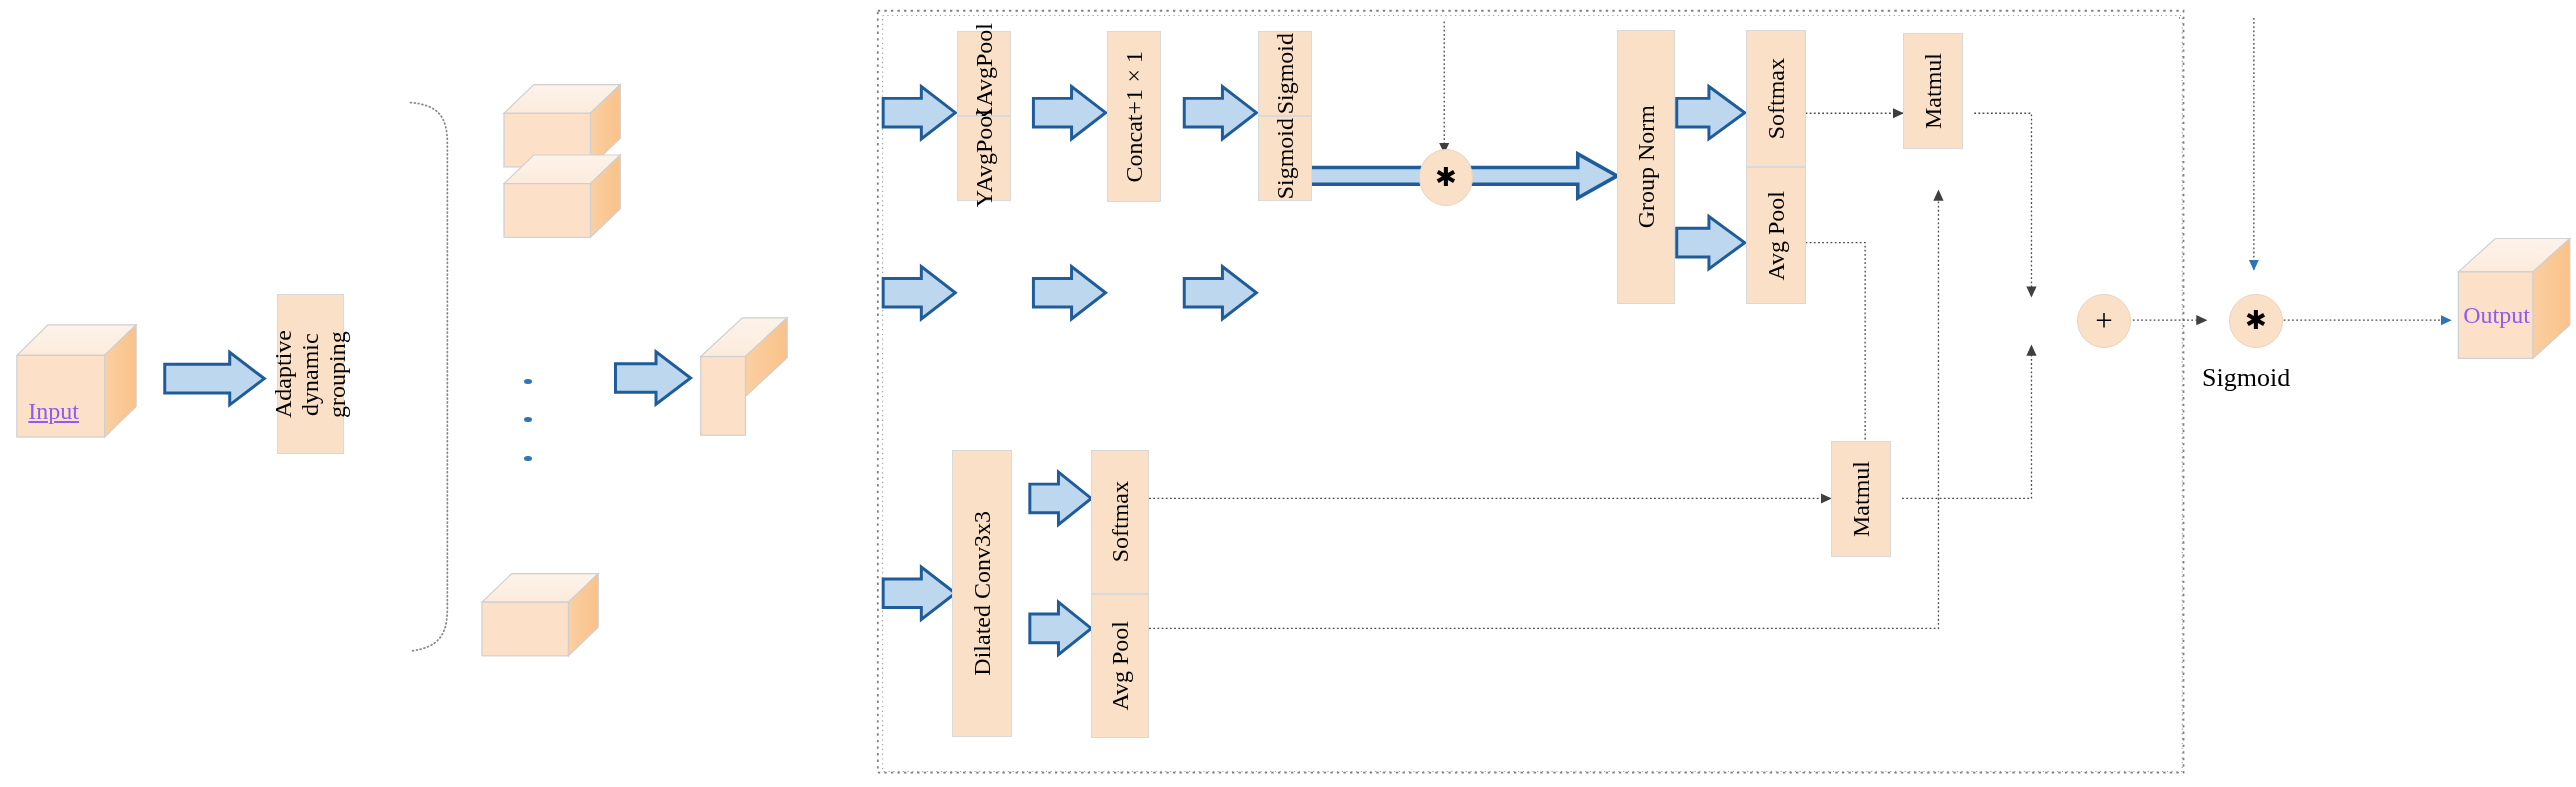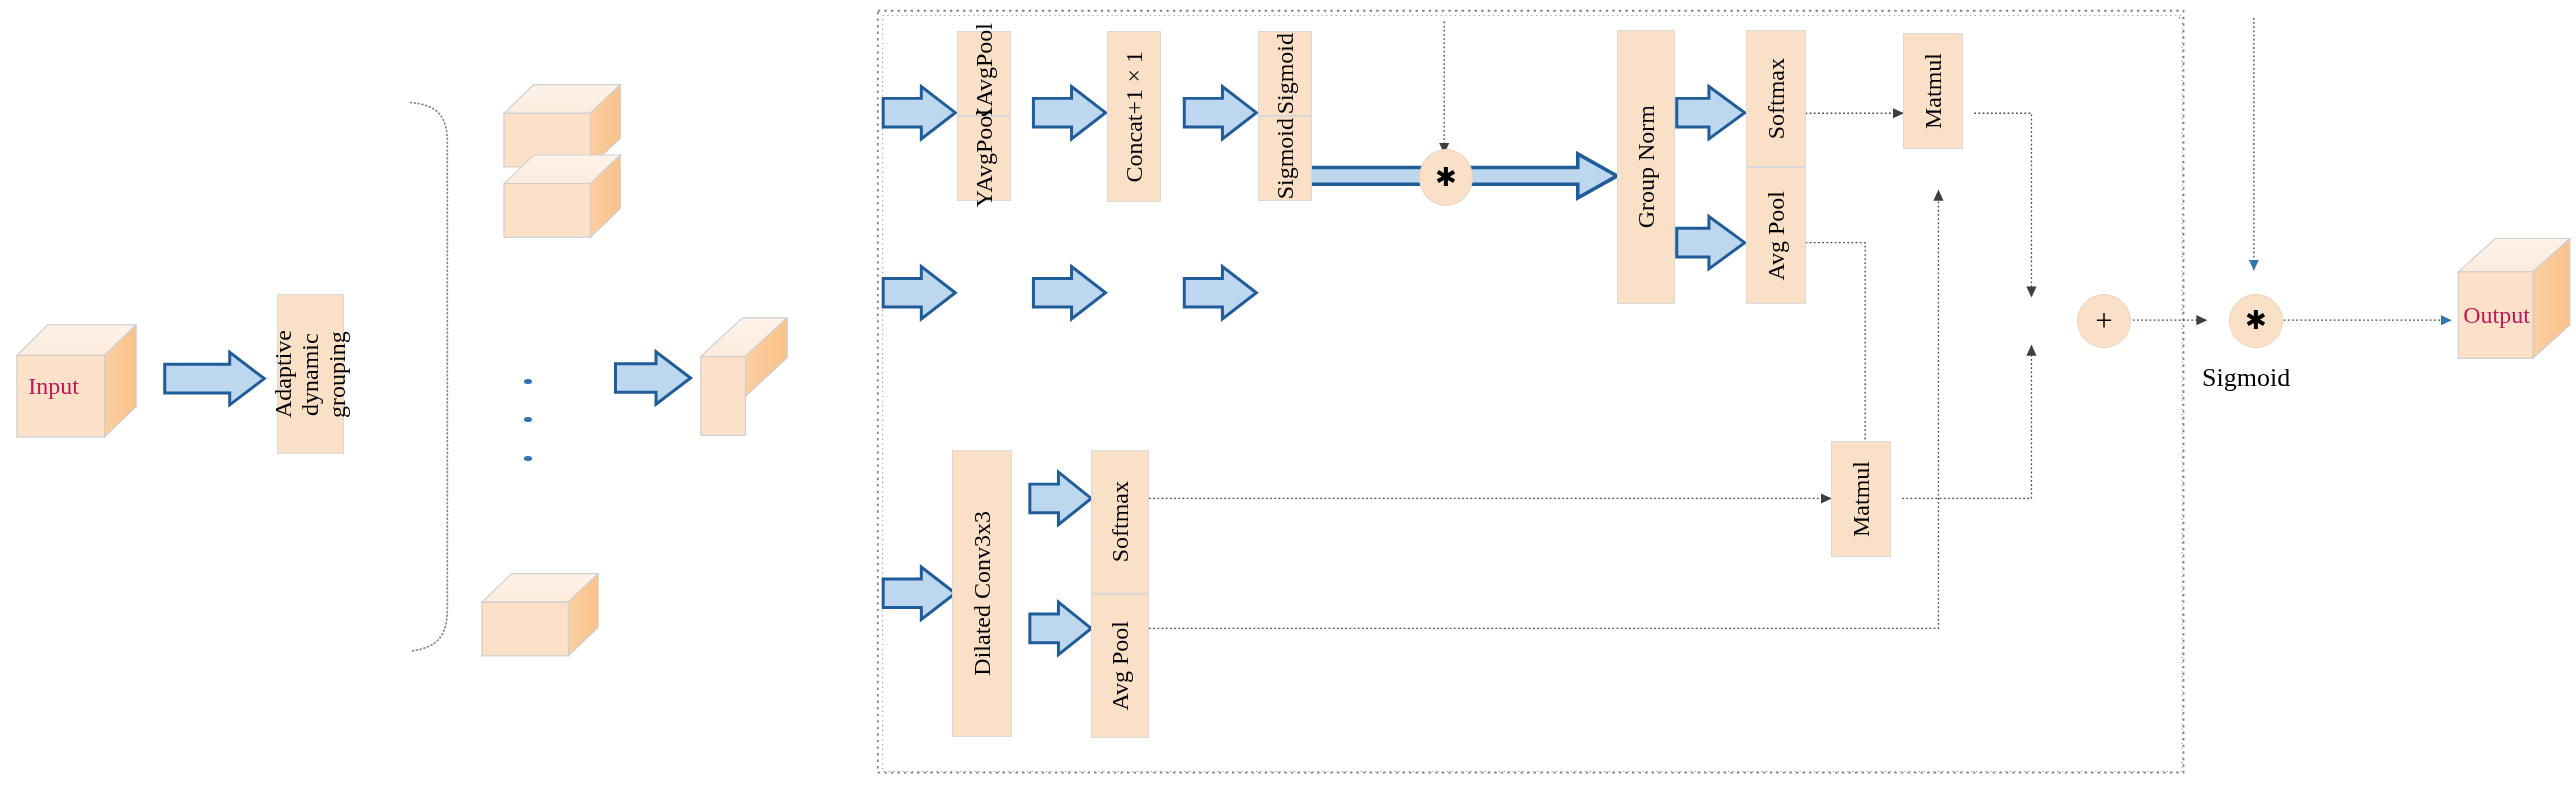--- a/index.html
+++ b/index.html
@@ -50,21 +50,21 @@
   .opnode .glyph{font-size:26px;line-height:0.6;font-weight:400;}
   .opnode .glyph.plus{font-size:31px;line-height:0.85;}
 
   
   .freetext{
     position:absolute;color:#000;font-size:24px;white-space:nowrap;
   }
 
   
   .cubelabel{
-    position:absolute;color:#be185d;font-size:24px;white-space:nowrap;
+    position:absolute;color:#8b5cf6;font-size:24px;white-space:nowrap;
     text-align:center;
   }
 
   
   .dot{
     position:absolute;width:7.8px;height:5.4px;border-radius:50%;
     background:#2e75b6;
   }
 </style>
 </head>
@@ -204,21 +204,21 @@
       <path d="M3830,537 L4110,537" marker-end="url(#dashArrowBlue)"></path>
     </g>
 
     <g>
       <polygon points="4123,456 4185,400 4310,400 4248,456" fill="url(#cubeTopG)" stroke="#cfcfcf" stroke-width="2"></polygon>
       <polygon points="4248,456 4310,400 4310,545 4248,601" fill="url(#cubeSideG)" stroke="#cfcfcf" stroke-width="2"></polygon>
       <rect x="4123" y="456" width="125" height="145" fill="#fce1c8" stroke="#cfcfcf" stroke-width="2"></rect>
     </g>
   </svg>
 
-  <div class="cubelabel" style="left:16.7px;top:373px;width:74px;">Input</div>
+  <div class="cubelabel" style="left:16.7px;top:398px;width:74px;text-decoration:underline;">Input</div>
 
   <div class="vbox multi" style="left:277px;top:294px;width:67px;height:160px;">
     <span class="vlabel" style="height:149px;">Adaptive dynamic grouping</span>
   </div>
 
   <div class="dot" style="left:524px;top:379px;"></div>
   <div class="dot" style="left:524px;top:417px;"></div>
   <div class="dot" style="left:524px;top:456px;"></div>
 
   <div class="vbox split-top" style="left:957px;top:31px;width:54px;height:85px;">

